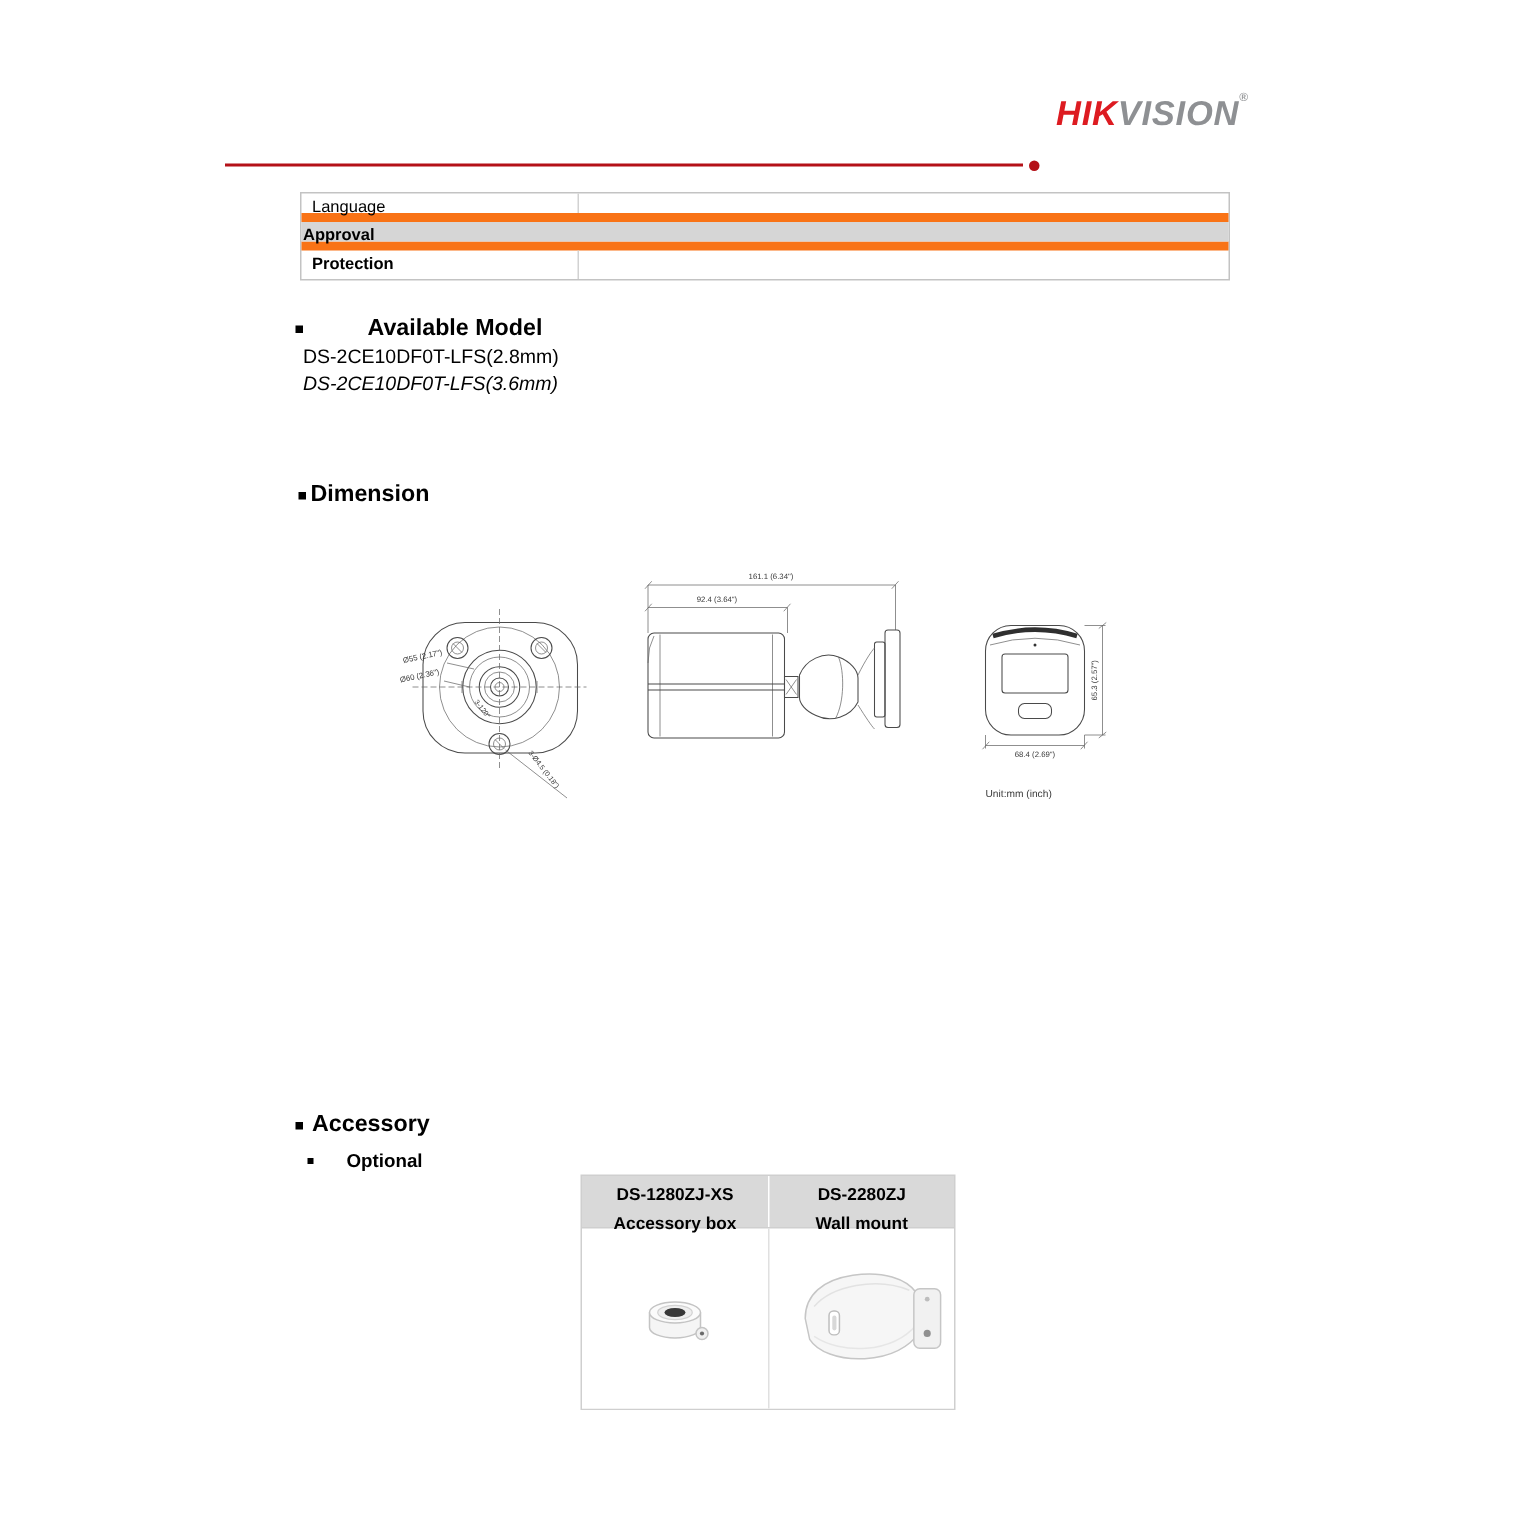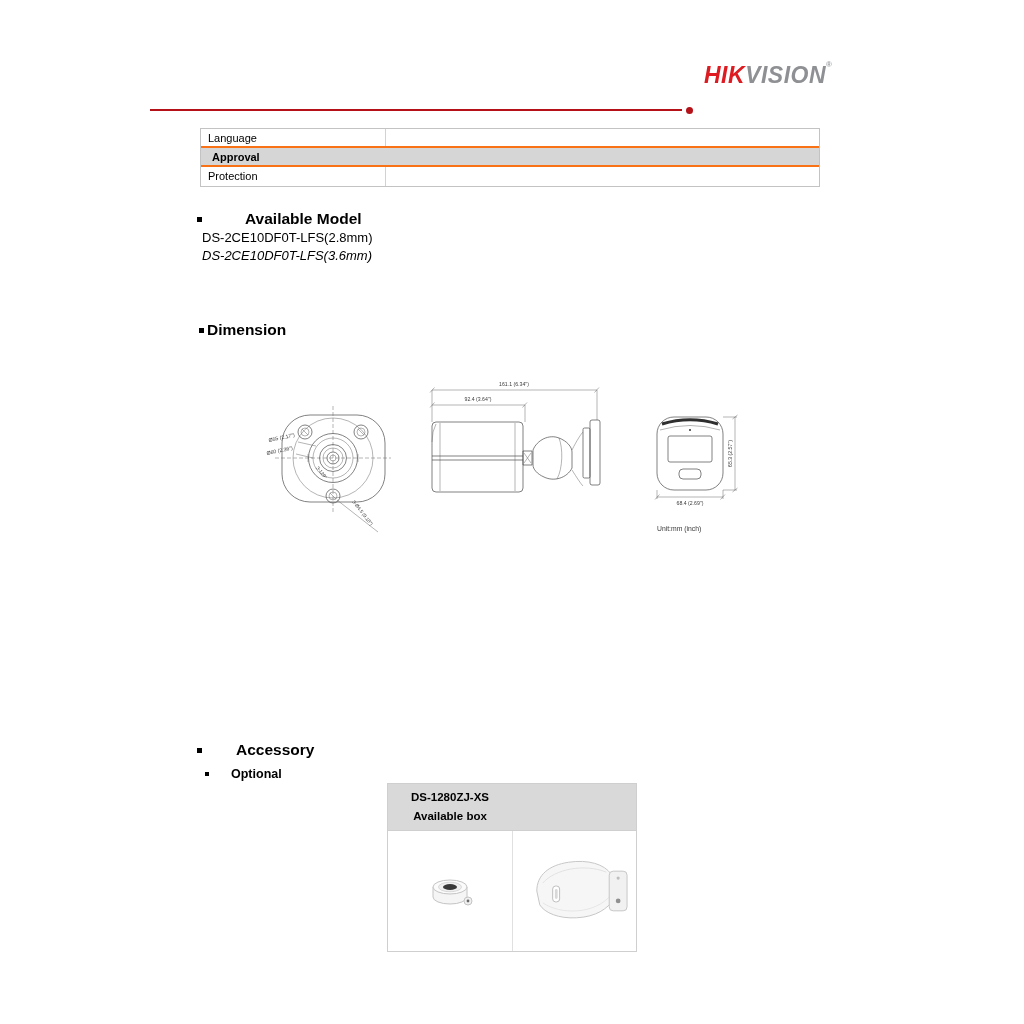--- a/index.html
+++ b/index.html
@@ -12,43 +12,43 @@
   .logo { position:absolute; left:704px; top:30px; font-style:italic; font-weight:bold;
           font-size:23px; letter-spacing:0.5px; white-space:nowrap; }
   .logo .hik { color:#DD1B21; }
   .logo .vision { color:#8E9093; }
   .logo .reg { color:#9A9C9E; font-size:8px; font-style:normal; vertical-align:top; position:relative; top:-2px;}
   
   .rule { position:absolute; left:150px; top:77px; width:532px; height:2px; background:#B41118; }
   .rule-dot { position:absolute; left:686px; top:75px; width:7px; height:7px; border-radius:50%; background:#B41118; }
   
   .spec-table { position:absolute; left:200px; top:96px; width:620px; border:1px solid #c3c3c3; font-size:11px; }
-  .spec-row { display:flex; height:19px; line-height:18px; border-bottom:2px solid #f97316; }
-  .spec-row:last-child { border-bottom:none; }
+  .spec-row { display:flex; height:19px; line-height:18px; border-bottom:6px solid #f97316; }
+  .spec-row:last-child { border-bottom:none;font-weight:bold; }
   .spec-label { width:185px; border-right:1px solid #d2d2d2; padding-left:7px; }
   .spec-value { flex:1; padding-left:7px; }
-  .spec-section { background:#D6D6D6; font-weight:bold; padding-left:11px; width:100%; }
+  .spec-section { background:#D6D6D6; font-weight:bold; padding-left:1px; width:100%; }
   
   .heading { position:absolute; display:flex; align-items:center; font-weight:bold; }
   .h-lg { font-size:15.5px; }
   .h-md { font-size:12.5px; }
   .sq { background:#000; display:inline-block; }
   .sq-lg { width:5px; height:5px; margin-right:6px; }
   .sq-md { width:4px; height:4px; margin-right:4px; }
   .model-line { position:absolute; left:202px; font-size:13px; }
   
   .dim-svg { position:absolute; left:260px; top:340px; }
   .dim-svg * { vector-effect:non-scaling-stroke; }
   .dim-svg text { font-family:"Liberation Sans", sans-serif; fill:#3a3a3a; }
   .ln  { stroke:#4a4a4a; stroke-width:0.7; fill:none; }
   .lnt { stroke:#6a6a6a; stroke-width:0.5; fill:none; }
   .dash { stroke:#6a6a6a; stroke-width:0.5; fill:none; stroke-dasharray:4 2; }
   
   .acc-table { position:absolute; left:387px; top:751px; width:250px; border:1px solid #cfcfcf; }
-  .acc-head { display:flex; background:#D9D9D9; height:46px; }
+  .acc-head { display:flex; background:#D9D9D9; height:34px; }
   .acc-head-cell { width:50%; text-align:center; font-weight:bold; font-size:11.5px; padding-top:4px; }
   .acc-head-cell + .acc-head-cell { border-left:1px solid #ffffff; }
   .acc-head-cell div { line-height:19px; }
   .acc-body { display:flex; height:121px; background:#fff; border-top:1px solid #cfcfcf; }
   .acc-body-cell { width:50%; display:flex; align-items:center; justify-content:center; }
   .acc-body-cell + .acc-body-cell { border-left:1px solid #e0e0e0; }
 </style>
 </head>
 <body>
 
@@ -181,34 +181,38 @@
       <line class="lnt" x1="463" y1="118" x2="477" y2="118"></line>
       <line class="lnt" x1="475" y1="45" x2="475" y2="118"></line>
       <line class="lnt" x1="472.5" y1="47" x2="477.5" y2="43"></line>
         <line class="lnt" x1="472.5" y1="120" x2="477.5" y2="116"></line>
       <text x="471.5" y="81.5" font-size="5.2" text-anchor="middle" transform="rotate(-90 471.5 81.5)">65.3 (2.57")</text>
 
       <text x="397" y="159" font-size="6.8" fill="#444">Unit:mm (inch)</text>
     </g>
   </svg>
 
-  <div class="heading h-lg" style="left:197px; top:709px;gap:28px;">
+  <div class="heading h-lg" style="left:197px; top:709px;">
     <span class="sq sq-lg"></span>
     <span>Accessory</span>
   </div>
   <div class="heading h-md" style="left:205px; top:735px;gap:18px;">
     <span class="sq sq-md"></span>
     <span>Optional</span>
   </div>
 
   <div class="acc-table">
     <div class="acc-head">
       <div class="acc-head-cell">
         <div>DS-1280ZJ-XS</div>
-        <div>Available box</div>
+        <div>Accessory box</div>
+      </div>
+      <div class="acc-head-cell">
+        <div>DS-2280ZJ</div>
+        <div>Wall mount</div>
       </div>
     </div>
     <div class="acc-body">
       <div class="acc-body-cell">
         <svg width="124" height="121" viewBox="0 0 124 121">
           <g transform="translate(62,62)">
             <path d="M-17,-6 L-17,4 A17,7 0 0 0 17,4 L17,-6" fill="#f5f5f5" stroke="#c4c4c4" stroke-width="1"></path>
             <ellipse cx="0" cy="-6" rx="17" ry="7" fill="#fbfbfb" stroke="#c4c4c4" stroke-width="1"></ellipse>
             <ellipse cx="0" cy="-6" rx="11.5" ry="4.8" fill="#efefef" stroke="#d2d2d2" stroke-width="0.8"></ellipse>
             <ellipse cx="0" cy="-6" rx="7" ry="3" fill="#383838"></ellipse>

